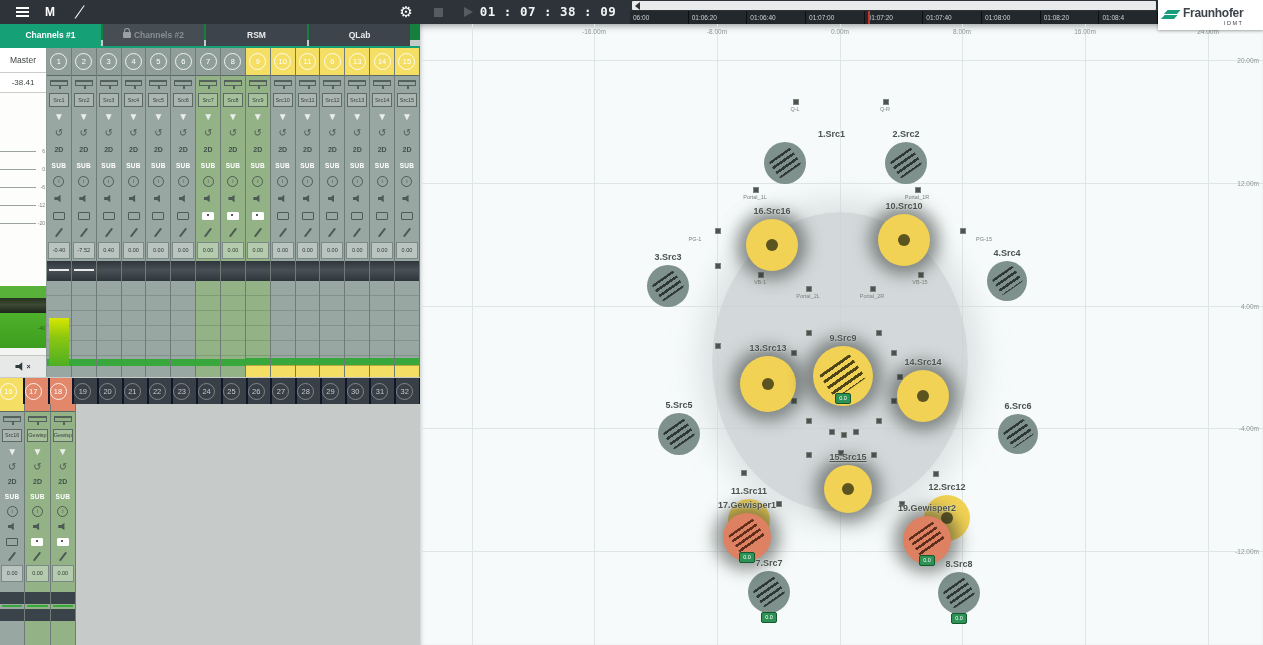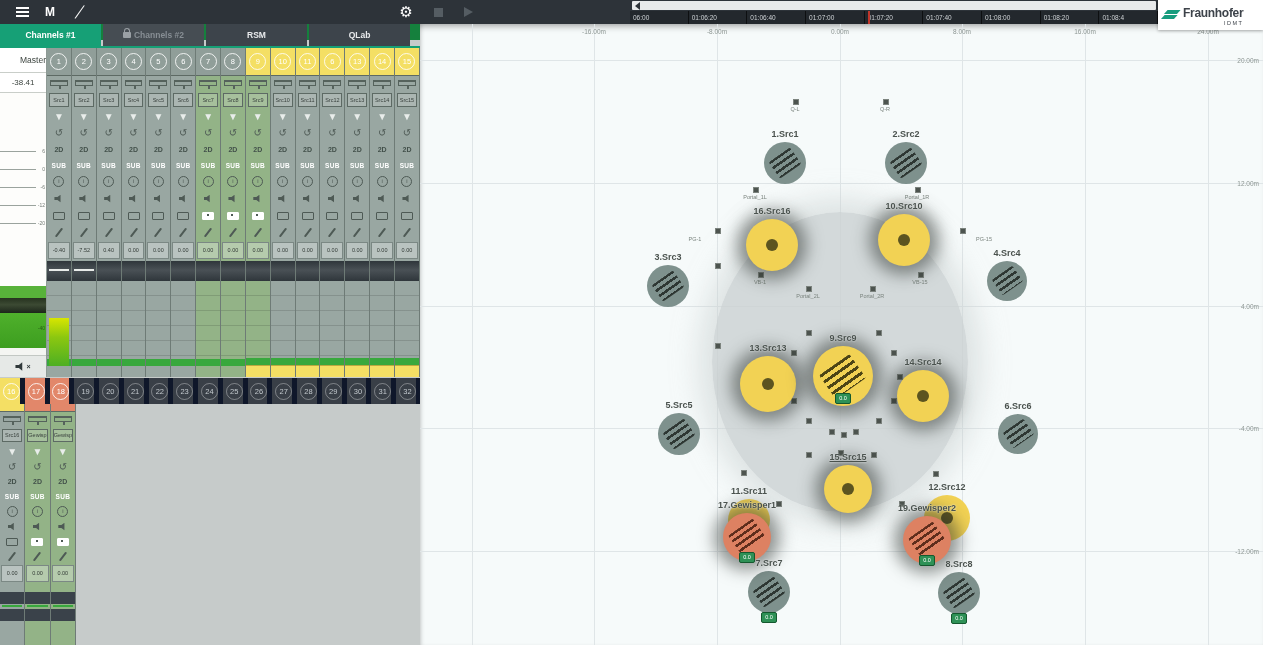--- a/index.html
+++ b/index.html
@@ -39,21 +39,21 @@
   .tab{width:101px;height:22px;margin-right:2px;background:#3d444b;color:#e8eaec;font-size:8.5px;font-weight:bold;
        display:flex;align-items:center;justify-content:center;gap:3px}
   .tab.active{background:#16a076;color:#fff}
   .tab.locked{background:#464d53;color:#878e94}
   .lockb{width:8px;height:6px;background:#9aa0a5;border-radius:1px;position:relative;display:inline-block}
   .lockb::before{content:'';position:absolute;top:-4px;left:1px;width:4px;height:4px;border:1.5px solid #9aa0a5;border-bottom:none;border-radius:3px 3px 0 0}
   .tabline{position:absolute;left:0;top:46px;width:420px;height:2px;background:#16a076;z-index:21}
   
   .mixer{position:absolute;left:0;top:48px;width:420px;height:597px;background:#c6cbca}
   .master{position:absolute;left:0;top:0;width:46px;height:329px;background:#fbfbf9;display:flex;flex-direction:column;border-right:1px solid #8e9a95}
-  .mlabel{height:24px;line-height:24px;text-align:right;font-size:8.5px;color:#3c443f;border-bottom:1px solid #c9cec9;background:#fff}
+  .mlabel{height:24px;line-height:24px;text-align:center;font-size:8.5px;color:#3c443f;border-bottom:1px solid #c9cec9;background:#fff}
   .mval{height:19px;line-height:19px;text-align:center;font-size:8px;color:#3c443f;border-bottom:1px solid #c9cec9;background:#fff}
   .mscale{flex:1;position:relative;background:#fdfdfb}
   .mtick{position:absolute;left:0;right:10px;height:1px;background:#9aa39d}
   .mtick b{position:absolute;right:-9px;top:-3.5px;font-size:5px;color:#737b75;font-weight:normal}
   .mgreen1{height:12px;background:#58b23a}
   .mdark{height:15px;background:linear-gradient(180deg,#26321f,#3c4a33 45%,#1c251a)}
   .mgreen2{height:35px;background:linear-gradient(180deg,#4fb02c,#3d9e1f);position:relative}
   .mgreen2 b{position:absolute;right:1px;top:12px;font-size:5px;color:#2a5c18;font-weight:normal}
   .mwhite{height:7px;background:#f4f5f2}
   .mmute{height:21px;background:#e6e9e7;display:flex;align-items:center;justify-content:center;gap:1px;border-top:1px solid #c2c7c3}
@@ -88,21 +88,21 @@
         font-size:5.5px;line-height:15px;text-align:center;color:#333b36}
   .srail{height:20px;background:linear-gradient(180deg,#2f363b,#4a5156 45%,#2f363b);position:relative;margin-top:2px}
   .srail .handle{position:absolute;left:2px;right:2px;top:8px;height:2px;background:#e8ebe9}
   .smeter{flex:1;position:relative;background:repeating-linear-gradient(180deg,transparent 0 14px,rgba(0,0,0,.13) 14px 15px)}
   .gbar{position:absolute;bottom:0;left:0;right:0;height:7px;background:#38a83d}
   .hotbar{position:absolute;bottom:0;left:2px;right:2px;height:48px;background:linear-gradient(180deg,#d8e600,#8cc710 40%,#4daf23)}
   .sfoot{height:11px}
   .sfoot.yellow{background:#f4df64;border-top:1px solid #bba93f}
   
   .bank2hdr{position:absolute;left:0;top:330px;width:421px;height:26px;display:flex}
-  .b2cell{flex:1;display:flex;align-items:center;justify-content:flex-end;border-right:5px solid #0f172a}
+  .b2cell{flex:1;display:flex;align-items:center;justify-content:flex-start;border-right:2px solid #0f172a}
   .b2-yellow{background:#f4df64}.b2-salmon{background:#e2876a}.b2-dark{background:#393f47}
   .b2-dark .cnum{border-color:rgba(255,255,255,.35);color:#c3c9ce}
   .bank2strips{position:absolute;left:0;top:356px;width:76px;height:241px;display:flex}
   .b2strip{width:25px;display:flex;flex-direction:column;border-right:1px solid #6e7b76;overflow:hidden}
   .b2cap{height:7px;border-bottom:1px solid #5d6a64}
   .b2strip .srow{height:15px}
   .b2strip .slabel{height:11px;line-height:11px}
   .b2meter{flex:1;background:linear-gradient(180deg,transparent 0 10px,#3a424a 10px 22px,transparent 22px 27px,#3a424a 27px 39px,transparent 39px);position:relative}
   .b2meter::after{content:'';position:absolute;left:2px;right:2px;top:23px;height:2px;background:#38a83d}
   .b2empty{position:absolute;left:76px;top:356px;width:344px;height:241px;background:#c6cbca}
@@ -146,20 +146,21 @@
     </div>
   <div class="tb-icon" style="left:394px;width:24px">
       <span class="gear">⚙</span>
     </div>
   <div class="tb-icon" style="left:428px;width:20px">
       <span class="stopsq"></span>
     </div>
   <div class="tb-icon" style="left:458px;width:20px">
       <span class="playtri"></span>
     </div>
+  <div class="timecode">01 : 07 : 38 : 09</div>
   <div class="tl-scroll">
       <span class="arr"></span>
     </div>
   <div class="tl-ruler">
       <div class="playhead" style="left: 45%;"></div>
       <div class="tcell">06:00</div>
       <div class="tcell">01:06:20</div>
       <div class="tcell">01:06:40</div>
       <div class="tcell">01:07:00</div>
       <div class="tcell">01:07:20</div>
@@ -862,21 +863,21 @@
     <div class="mk" style="left: 386.085px; top: 393.783px;"></div>
     <div class="mk" style="left: 370.546px; top: 374.297px;"></div>
     <div class="mk" style="left: 365px; top: 350px;"></div>
     <div class="mk" style="left: 370.546px; top: 325.703px;"></div>
     <div class="mk" style="left: 386.085px; top: 306.217px;"></div>
     <div class="mk" style="left: 455.915px; top: 306.217px;"></div>
     <div class="mk" style="left: 471.454px; top: 325.703px;"></div>
     <div class="src gray-stripes" style="left: 344px; top: 118px; height: 42px; width: 42px;">
       <i class="ins"></i>
     </div>
-    <div class="srclabel" style="left: 305px; top: 105px;">1.Src1</div>
+    <div class="srclabel" style="left: 305px; top: 105px; text-align: right;">1.Src1</div>
     <div class="src gray-stripes" style="left: 465px; top: 118px; height: 42px; width: 42px;">
       <i class="ins"></i>
     </div>
     <div class="srclabel" style="left: 426px; top: 105px;">2.Src2</div>
     <div class="src gray-stripes" style="left: 227px; top: 241px; height: 42px; width: 42px;">
       <i class="ins"></i>
     </div>
     <div class="srclabel" style="left: 188px; top: 228px;">3.Src3</div>
     <div class="src gray-stripes" style="left: 567px; top: 237px; height: 40px; width: 40px;">
       <i class="ins"></i>

